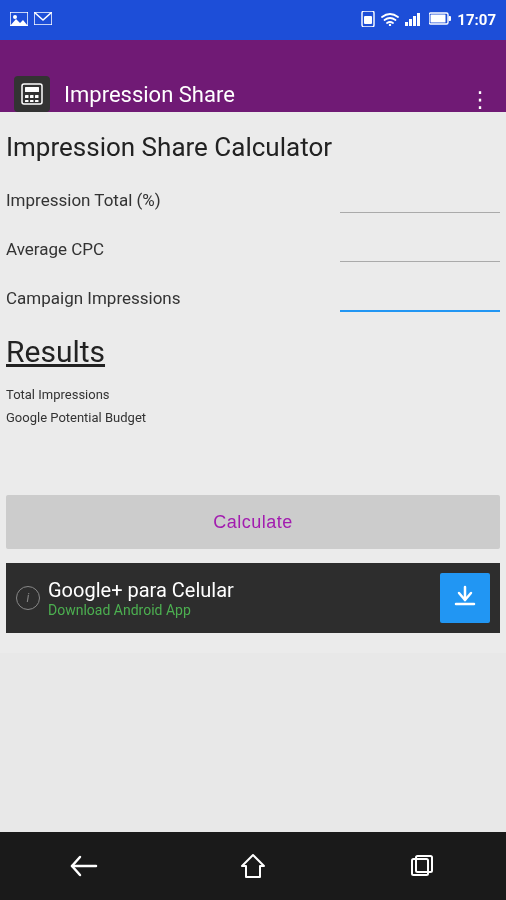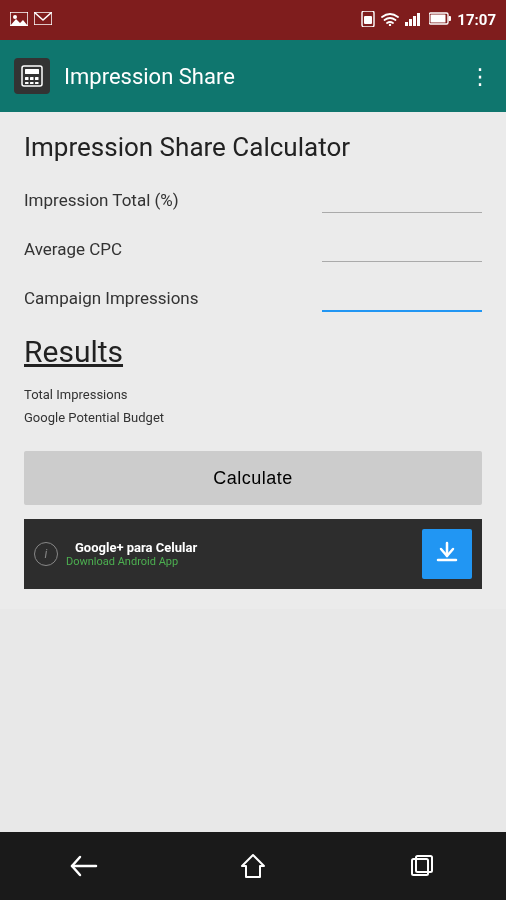--- a/index.html
+++ b/index.html
@@ -9,21 +9,21 @@
       background: #e8e8e8;
       font-family: 'Roboto', Arial, sans-serif;
       overflow: hidden;
       position: relative;
     }
 
     
     .status-bar {
       width: 100%;
       height: 40px;
-      background: #7f1d1d;
+      background: #1d4ed8;
       display: flex;
       align-items: center;
       justify-content: space-between;
       padding: 0 10px;
     }
     .status-bar-left {
       display: flex;
       align-items: center;
       gap: 6px;
     }
@@ -37,23 +37,23 @@
     }
     .status-icon {
       color: white;
       font-size: 14px;
     }
 
     
     .app-bar {
       width: 100%;
       height: 72px;
-      background: #0f766e;
-      display: flex;
-      align-items: center;
+      background: #701a75;
+      display: flex;
+      align-items: flex-end;
       padding: 0 14px;
       justify-content: space-between;
     }
     .app-bar-left {
       display: flex;
       align-items: center;
       gap: 14px;
     }
     .app-bar-icon {
       width: 36px;
@@ -75,21 +75,21 @@
       color: white;
       font-size: 22px;
       letter-spacing: 1px;
       cursor: pointer;
     }
 
     
     .main-content {
       width: 100%;
       background: #ebebeb;
-      padding: 20px 24px;
+      padding: 20px 6px;
     }
 
     .page-title {
       font-size: 26px;
       font-weight: normal;
       color: #222;
       margin-bottom: 24px;
     }
 
     
@@ -137,23 +137,24 @@
       margin-top: 26px;
       margin-bottom: 0;
     }
     .calc-button {
       width: 100%;
       height: 54px;
       background: #cccccc;
       border: none;
       border-radius: 2px;
       font-size: 18px;
-      color: #000000;
+      color: #a21caf;
       cursor: pointer;
       letter-spacing: 0.5px;
+      margin-top: 44px;
     }
 
     
     .ad-banner {
       width: 100%;
       height: 70px;
       background: #2d2d2d;
       display: flex;
       align-items: center;
       justify-content: space-between;
@@ -177,27 +178,26 @@
       font-size: 12px;
       font-style: italic;
       flex-shrink: 0;
     }
     .ad-text-block {
       display: flex;
       flex-direction: column;
     }
     .ad-title {
       color: #ffffff;
-      font-size: 13px;
-      font-weight: bold;
-      margin-left: 9px;
+      font-size: 20px;
+      font-weight: normal;
     }
     .ad-subtitle {
       color: #4CAF50;
-      font-size: 11px;
+      font-size: 14px;
     }
     .ad-download-btn {
       width: 50px;
       height: 50px;
       background: #2196F3;
       border-radius: 2px;
       display: flex;
       align-items: center;
       justify-content: center;
       cursor: pointer;

